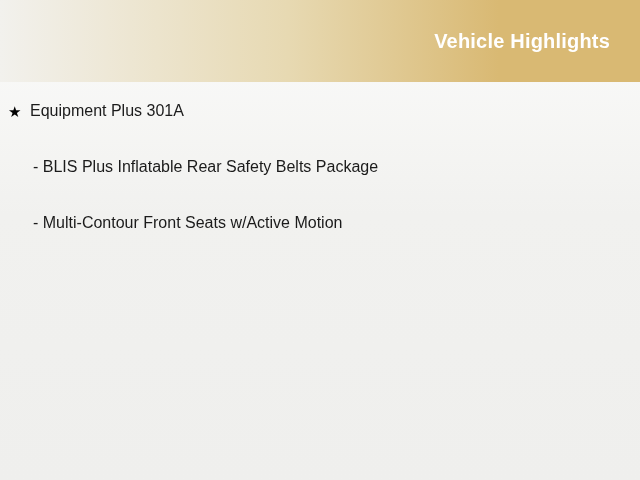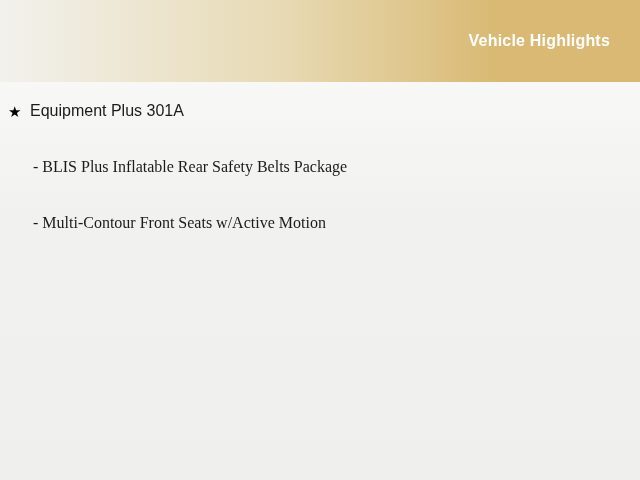--- a/index.html
+++ b/index.html
@@ -20,21 +20,21 @@
     box-sizing: border-box;
     display: flex;
     align-items: center;
     justify-content: flex-end;
     padding-right: 30px;
     
     background: linear-gradient(90deg, #f2f1ed 0%, #e9dcb8 40%, #ddc185 70%, #d9b973 100%);
   }
   .header-title {
     color: #ffffff;
-    font-size: 16px;
+    font-size: 20px;
     font-weight: bold;
     letter-spacing: 0.2px;
   }
   .list {
     padding-top: 1px;
   }
   .row {
     height: 56px;
     display: flex;
     align-items: center;
@@ -46,21 +46,20 @@
   }
   .star {
     display: inline-block;
     width: 22px;
     font-size: 15px;
     color: #000000;
     line-height: 1;
   }
   .feature-row {
     padding-left: 33px;
-    font-family: Liberation Serif, serif;
   }
 </style>
 </head>
 <body>
 
 <div class="page">
 
   <div class="header" style="background: linear-gradient(90deg, rgb(242, 241, 237) 0%, rgb(231, 217, 178) 45%, rgb(217, 185, 115) 78%, rgb(217, 185, 115) 100%);">
     <span class="header-title" style="color: rgb(255, 255, 255);">Vehicle Highlights</span>
   </div>

